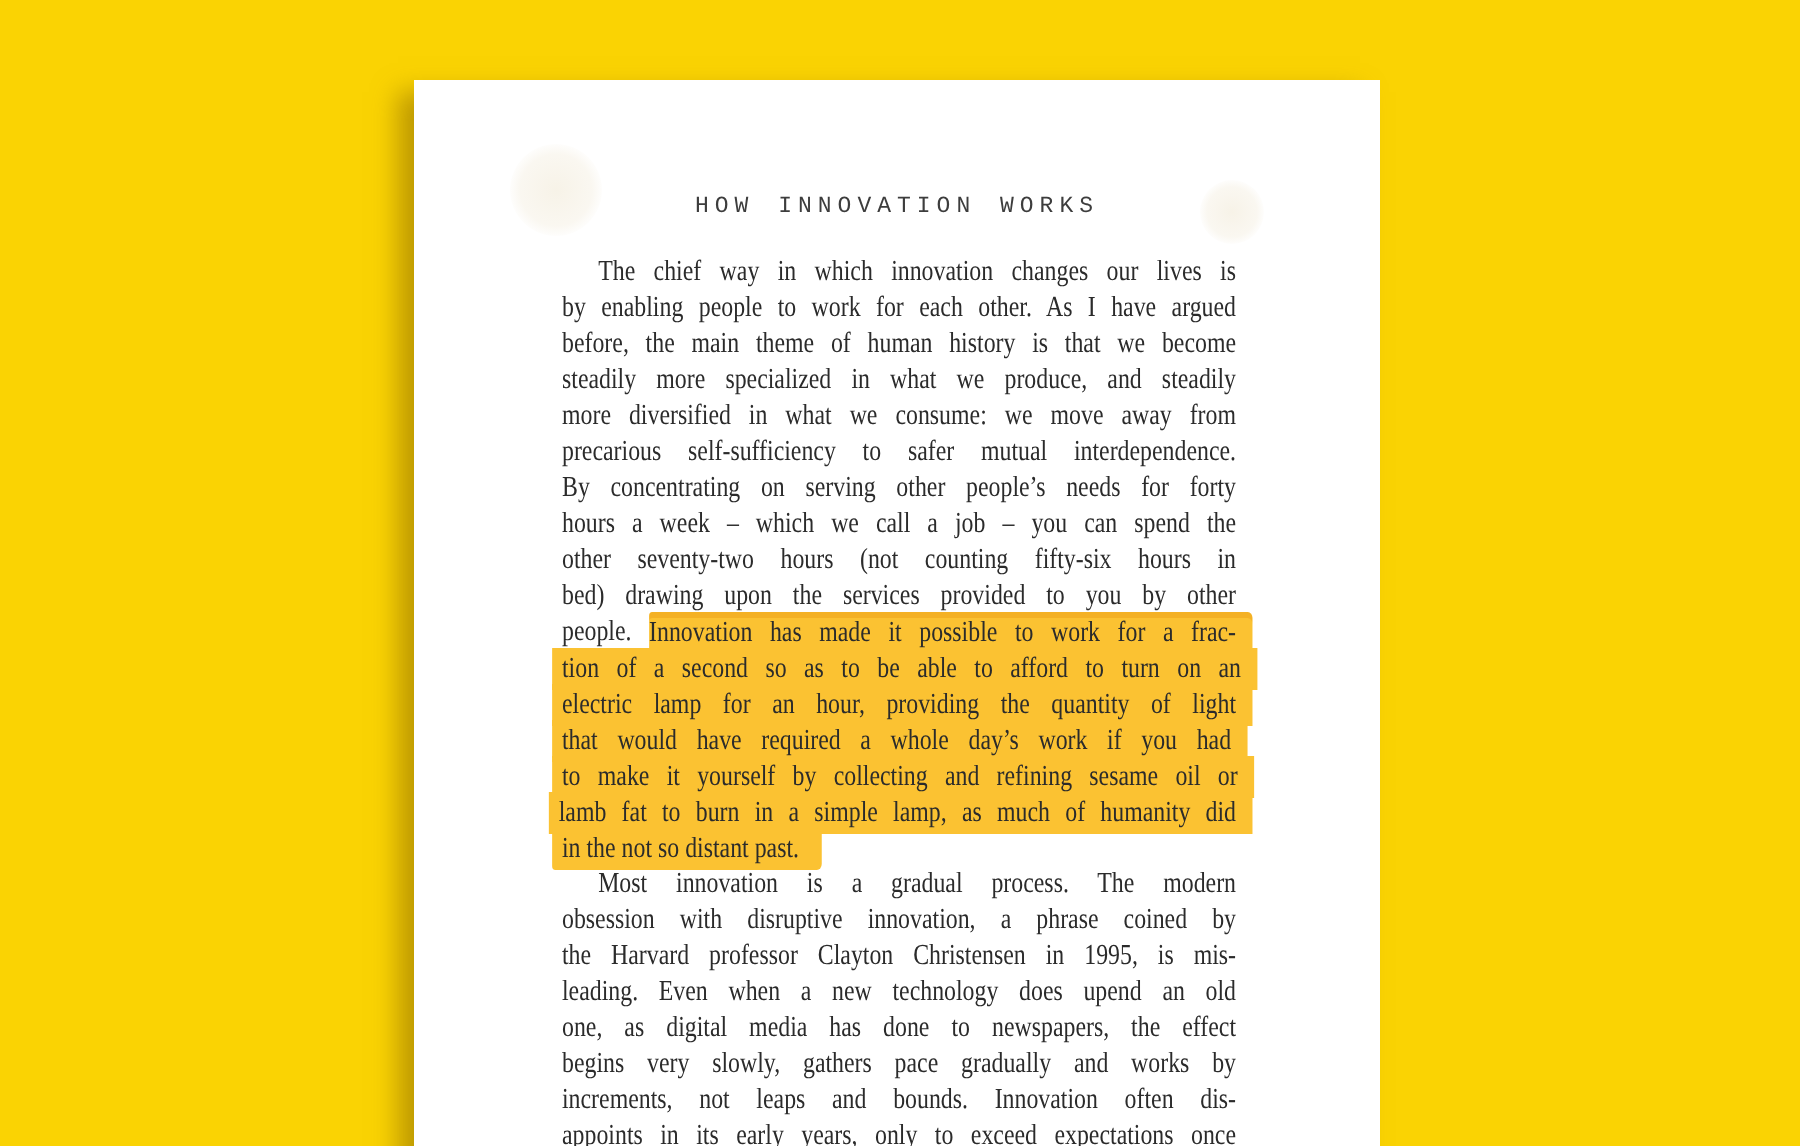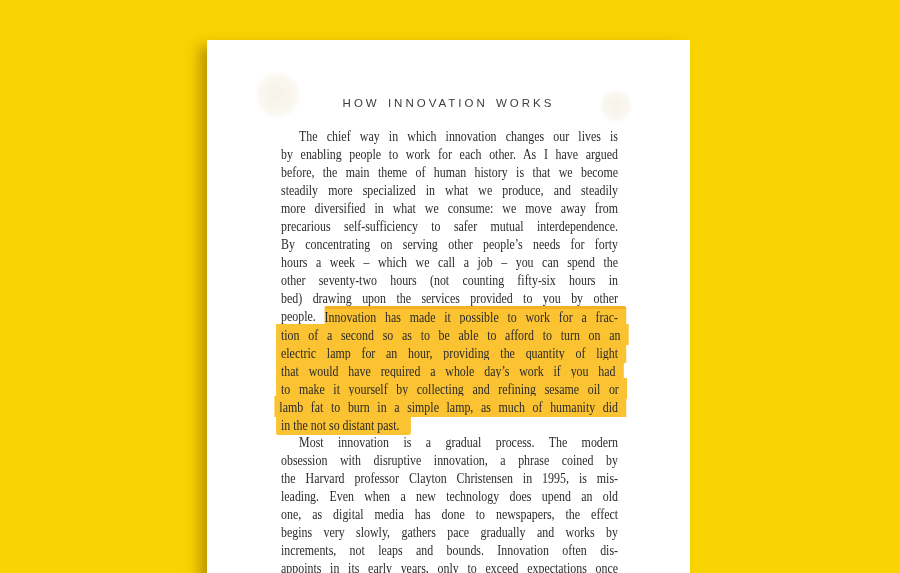--- a/index.html
+++ b/index.html
@@ -13,21 +13,21 @@
   .page {
     position: absolute;
     left: 207px; top: 40px;
     width: 483px; height: 560px;
     background: #ffffff;
     box-shadow: -9px 5px 12px -1px rgba(140, 105, 2, 0.55);
   }
   .running-header {
     margin-top: 57px;
     text-align: center;
-    font-family: Liberation Sans, sans-serif;
+    font-family: Liberation Mono, monospace;
     font-size: 11.5px;
     letter-spacing: 3px;
     word-spacing: 2px;
     color: #3d3d3d;
     height: 14px;
   }
   .text-column {
     margin: 16px 0 0 74px;
     width: 410px;
     transform: scaleX(0.822);

